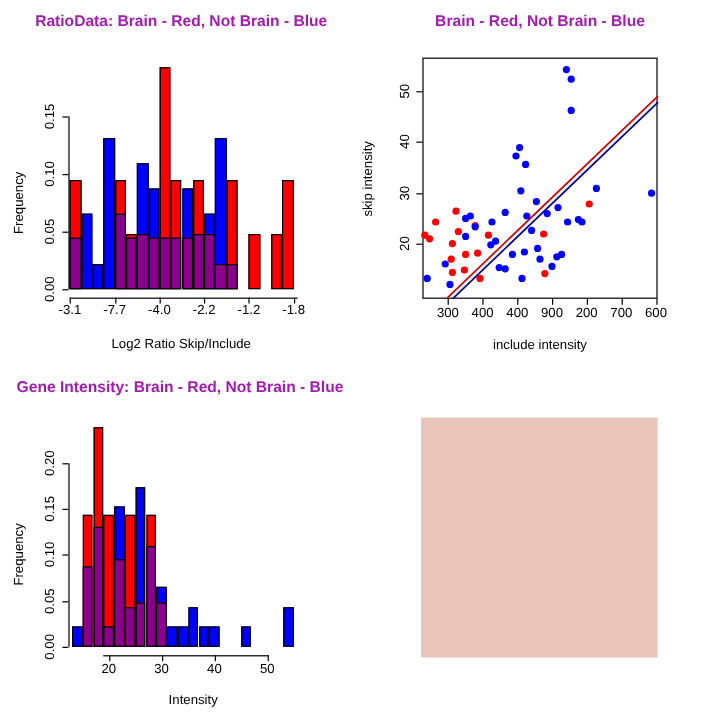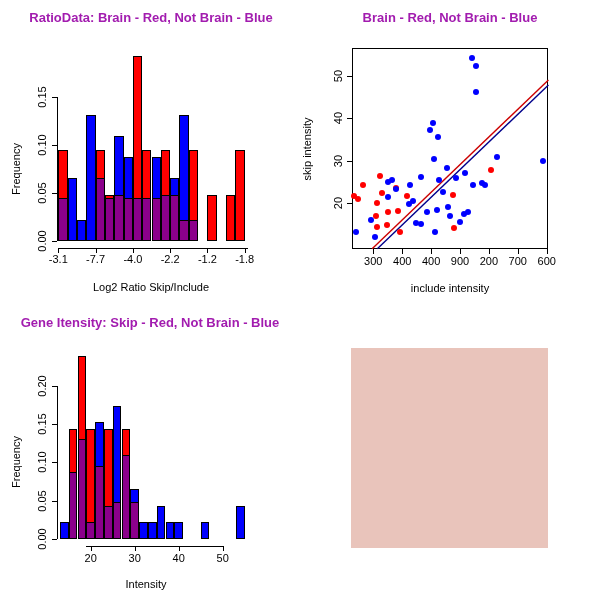--- a/index.html
+++ b/index.html
@@ -168,22 +168,22 @@
         <div class="dot" style="left: 472.606px; top: 88.6991px; background: rgb(0, 0, 255);"></div>
         <div class="dot" style="left: 472.895px; top: 62.8168px; background: rgb(0, 0, 255);"></div>
         <div class="dot" style="left: 478.964px; top: 179.924px; background: rgb(0, 0, 255);"></div>
         <div class="dot" style="left: 482.432px; top: 181.621px; background: rgb(0, 0, 255);"></div>
         <div class="dot" style="left: 493.992px; top: 154.466px; background: rgb(0, 0, 255);"></div>
         <div class="dot" style="left: 539.654px; top: 157.86px; background: rgb(0, 0, 255);"></div>
       </div>
   </div>
 
   <div>
-    <div class="panel-title" style="left:150px;top:315px;">Gene Itensity: Skip - Red, Not Brain - Blue</div>
-    <div class="axis-label" style="left:146px;top:578px;">Intensity</div>
+    <div class="panel-title" style="left:150px;top:315px;">Gene Intensity: Brain - Red, Not Brain - Blue</div>
+    <div class="axis-label" style="left:161px;top:578px;">Intensity</div>
     <div class="vtext" style="left:16px;top:462px;">Frequency</div>
     <div id="bl-plot">
         <div class="bar" style="left: 59.9px; top: 522.126px; width: 8.8px; height: 16.874px; background: rgb(0, 0, 255);"></div>
         <div class="bar" style="left: 68.7px; top: 429.319px; width: 8.8px; height: 109.681px; background: rgb(255, 0, 0);"></div>
         <div class="bar" style="left: 68.7px; top: 472.271px; width: 8.8px; height: 66.729px; background: rgb(139, 0, 139);"></div>
         <div class="bar" style="left: 77.5px; top: 356.454px; width: 8.8px; height: 182.546px; background: rgb(255, 0, 0);"></div>
         <div class="bar" style="left: 77.5px; top: 439.29px; width: 8.8px; height: 99.71px; background: rgb(139, 0, 139);"></div>
         <div class="bar" style="left: 86.3px; top: 429.319px; width: 8.8px; height: 109.681px; background: rgb(255, 0, 0);"></div>
         <div class="bar" style="left: 86.3px; top: 522.126px; width: 8.8px; height: 16.874px; background: rgb(139, 0, 139);"></div>
         <div class="bar" style="left: 95.1px; top: 422.416px; width: 8.8px; height: 116.584px; background: rgb(0, 0, 255);"></div>

